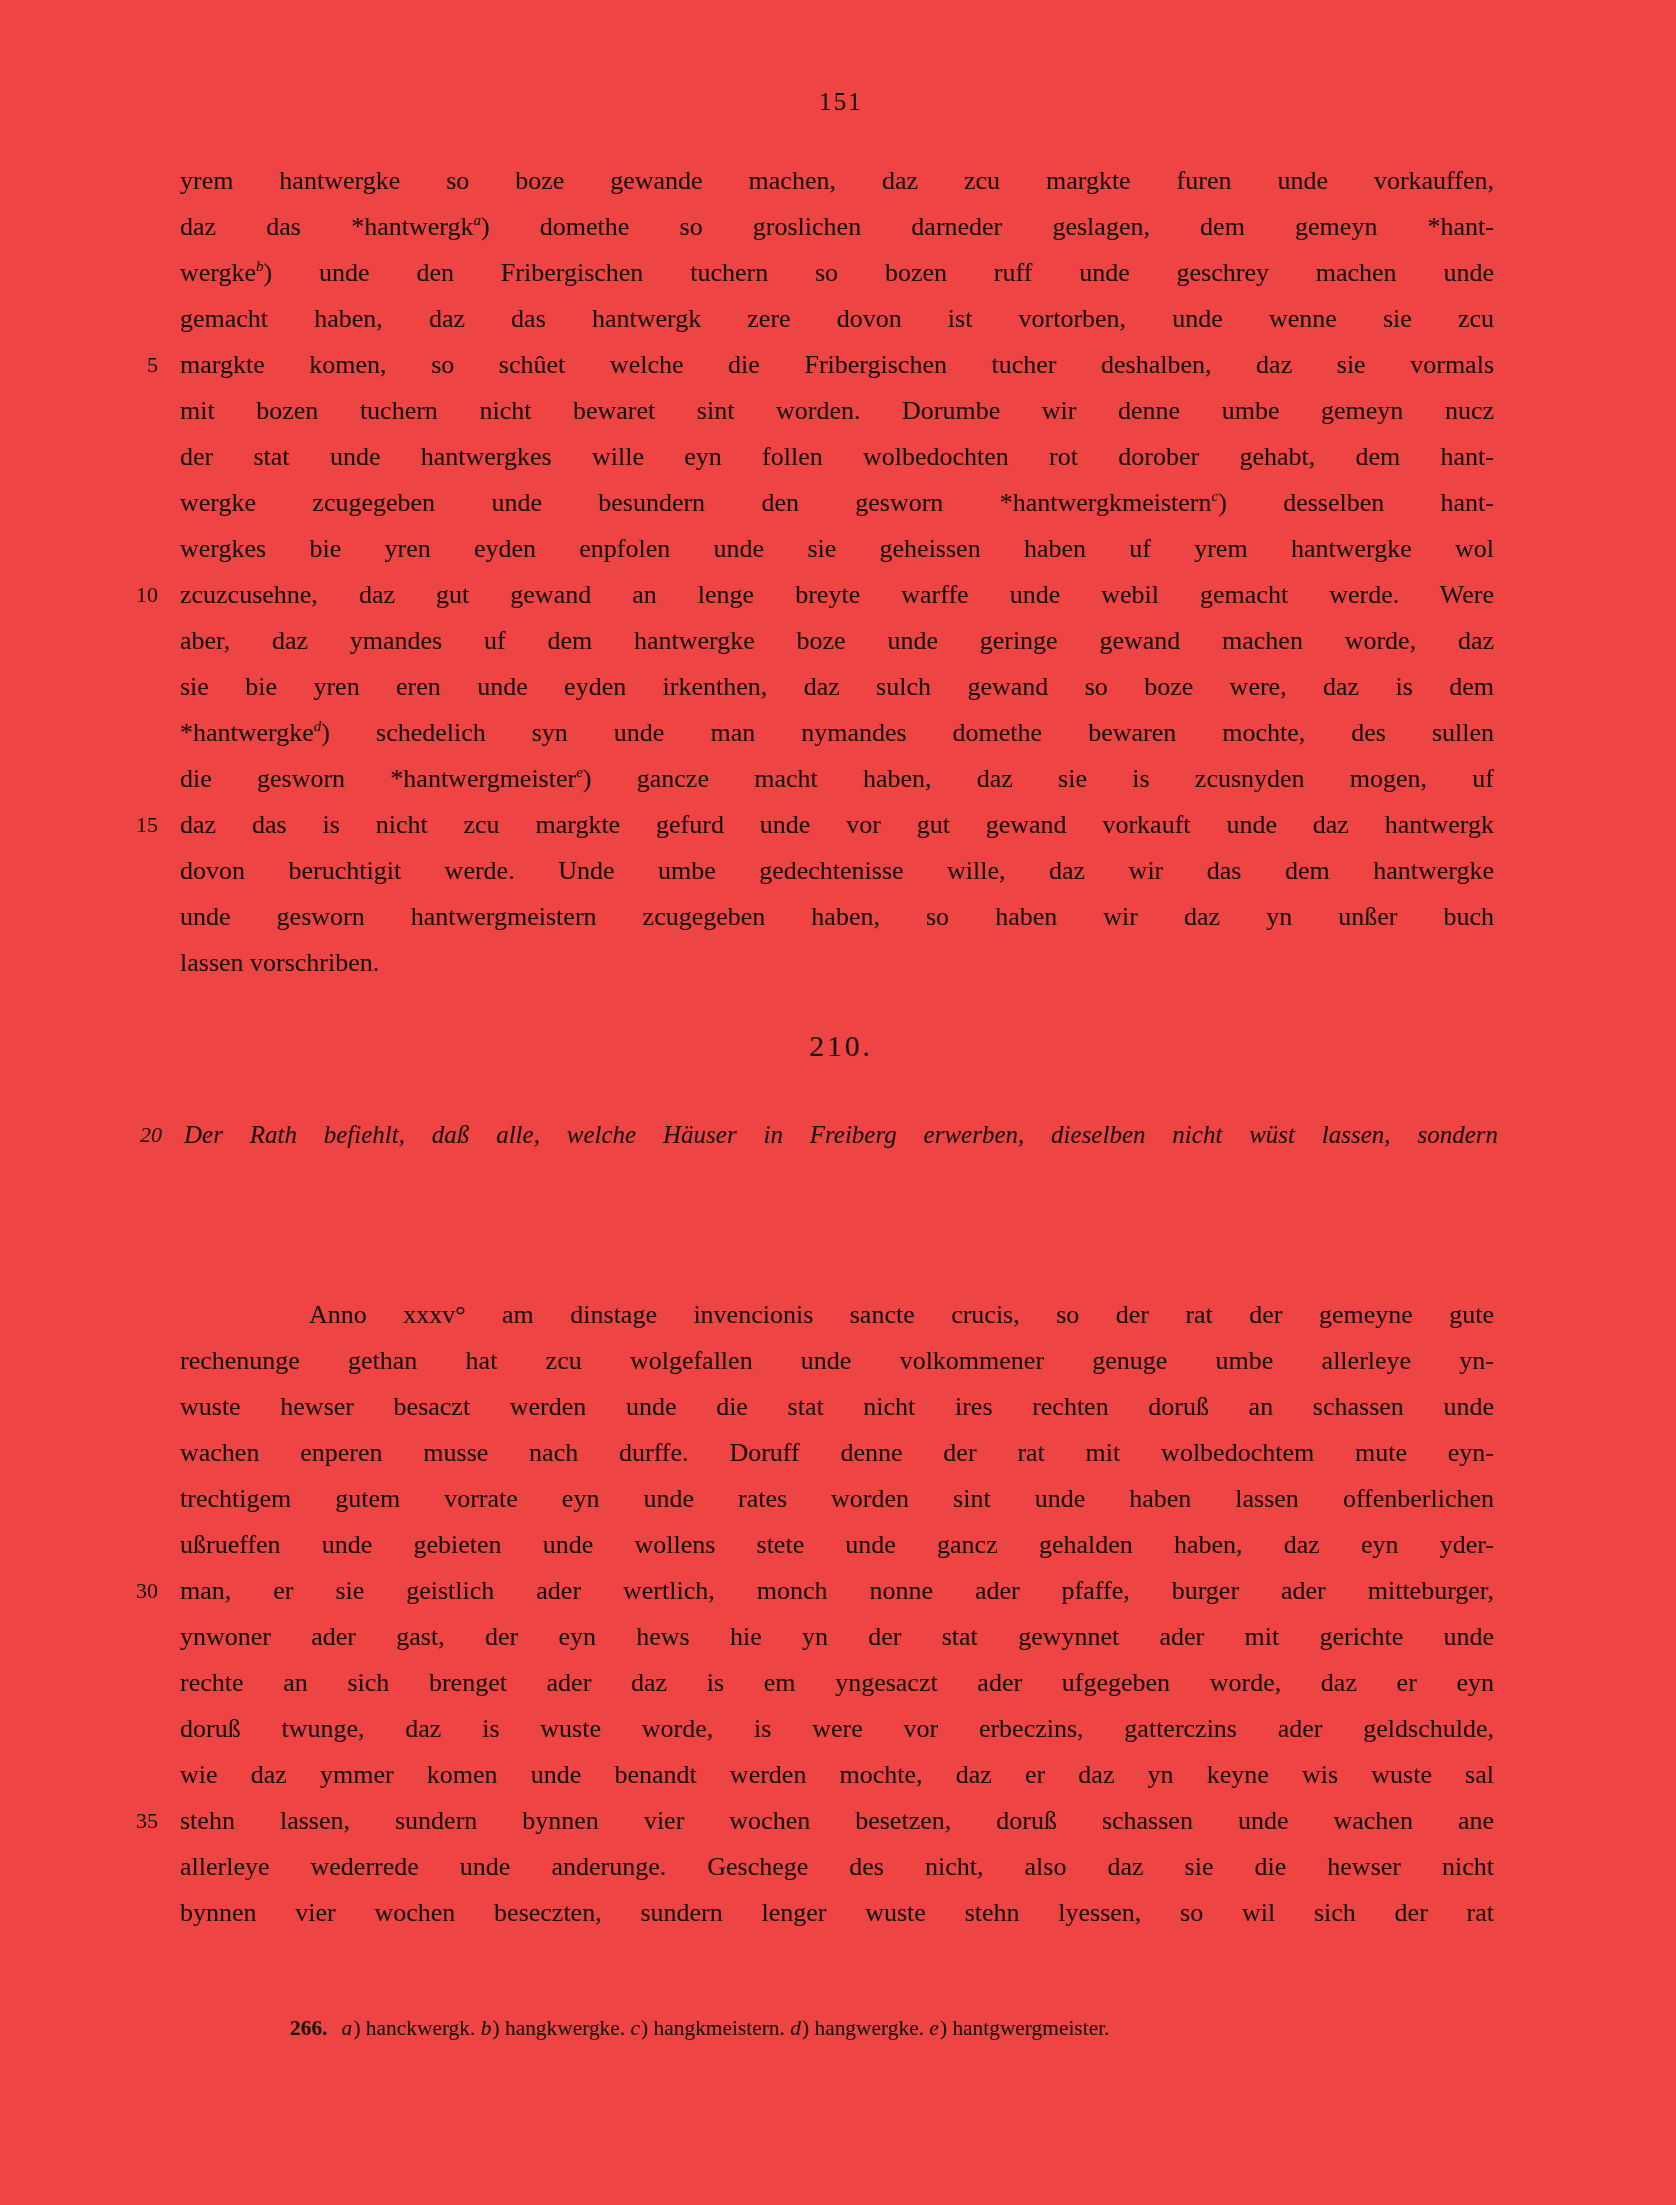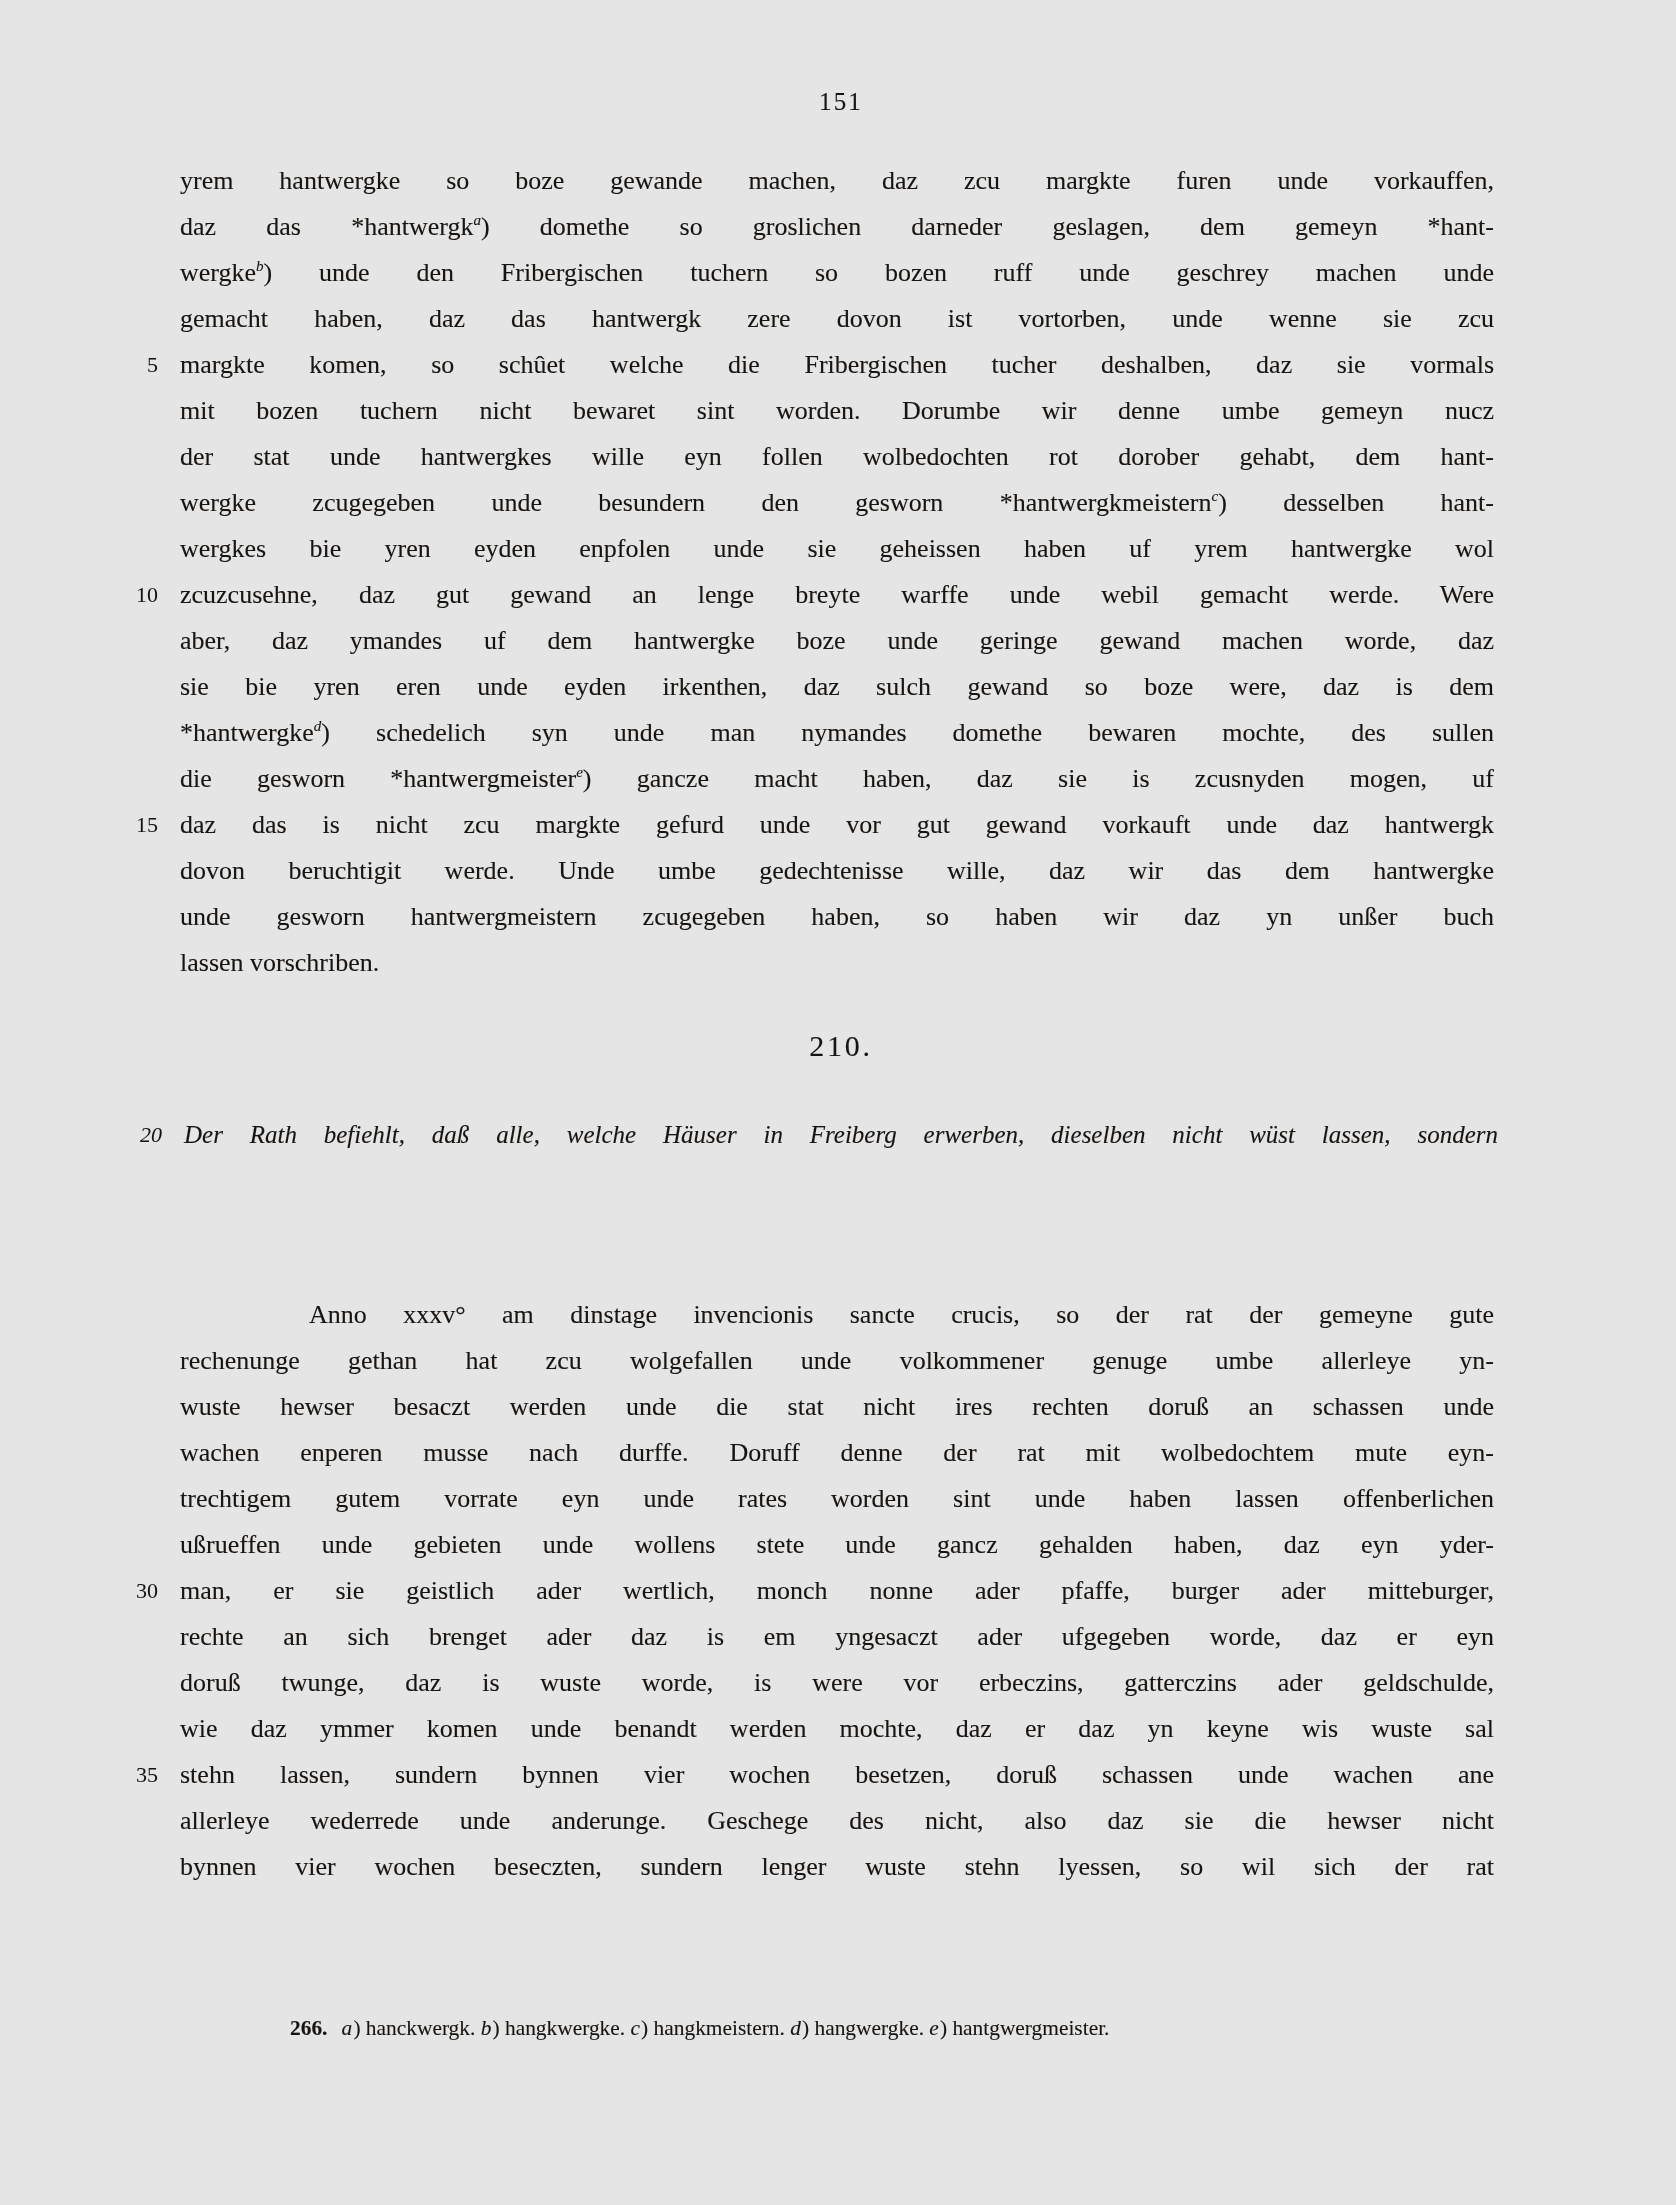--- a/index.html
+++ b/index.html
@@ -1,19 +1,19 @@
 <!DOCTYPE html>
 <html style="font-size:8.8px"><head>
 <meta charset="utf-8">
 <style>
   html,body{margin:0;padding:0;background:#ffffff;}
   .page{
     position:relative;
     width:1676px;height:2205px;
-    background:#e5e5e5;
+    background:#ef4444;
     color:#171411;
     font-family:"Liberation Serif","DejaVu Serif",serif;
     -webkit-text-stroke:0.2px rgba(25,20,15,0.5);
     overflow:hidden;
   }
   .pageno{
     position:absolute;top:88px;left:184px;width:1314px;
     text-align:center;font-size:25px;letter-spacing:2.2px;
   }
   .content{position:absolute;left:180px;width:1314px;}
@@ -179,20 +179,24 @@
       <div class="line">
         <span class="lineno"></span>
         <span class="lt">ußrueffen unde gebieten unde wollens stete unde gancz gehalden haben, daz eyn yder-</span>
       </div>
       <div class="line">
         <span class="lineno">30</span>
         <span class="lt">man, er sie geistlich ader wertlich, monch nonne ader pfaffe, burger ader mitteburger,</span>
       </div>
       <div class="line">
         <span class="lineno"></span>
+        <span class="lt">ynwoner ader gast, der eyn hews hie yn der stat gewynnet ader mit gerichte unde</span>
+      </div>
+      <div class="line">
+        <span class="lineno"></span>
         <span class="lt">rechte an sich brenget ader daz is em yngesaczt ader ufgegeben worde, daz er eyn</span>
       </div>
       <div class="line">
         <span class="lineno"></span>
         <span class="lt">doruß twunge, daz is wuste worde, is were vor erbeczins, gatterczins ader geldschulde,</span>
       </div>
       <div class="line">
         <span class="lineno"></span>
         <span class="lt">wie daz ymmer komen unde benandt werden mochte, daz er daz yn keyne wis wuste sal</span>
       </div>

